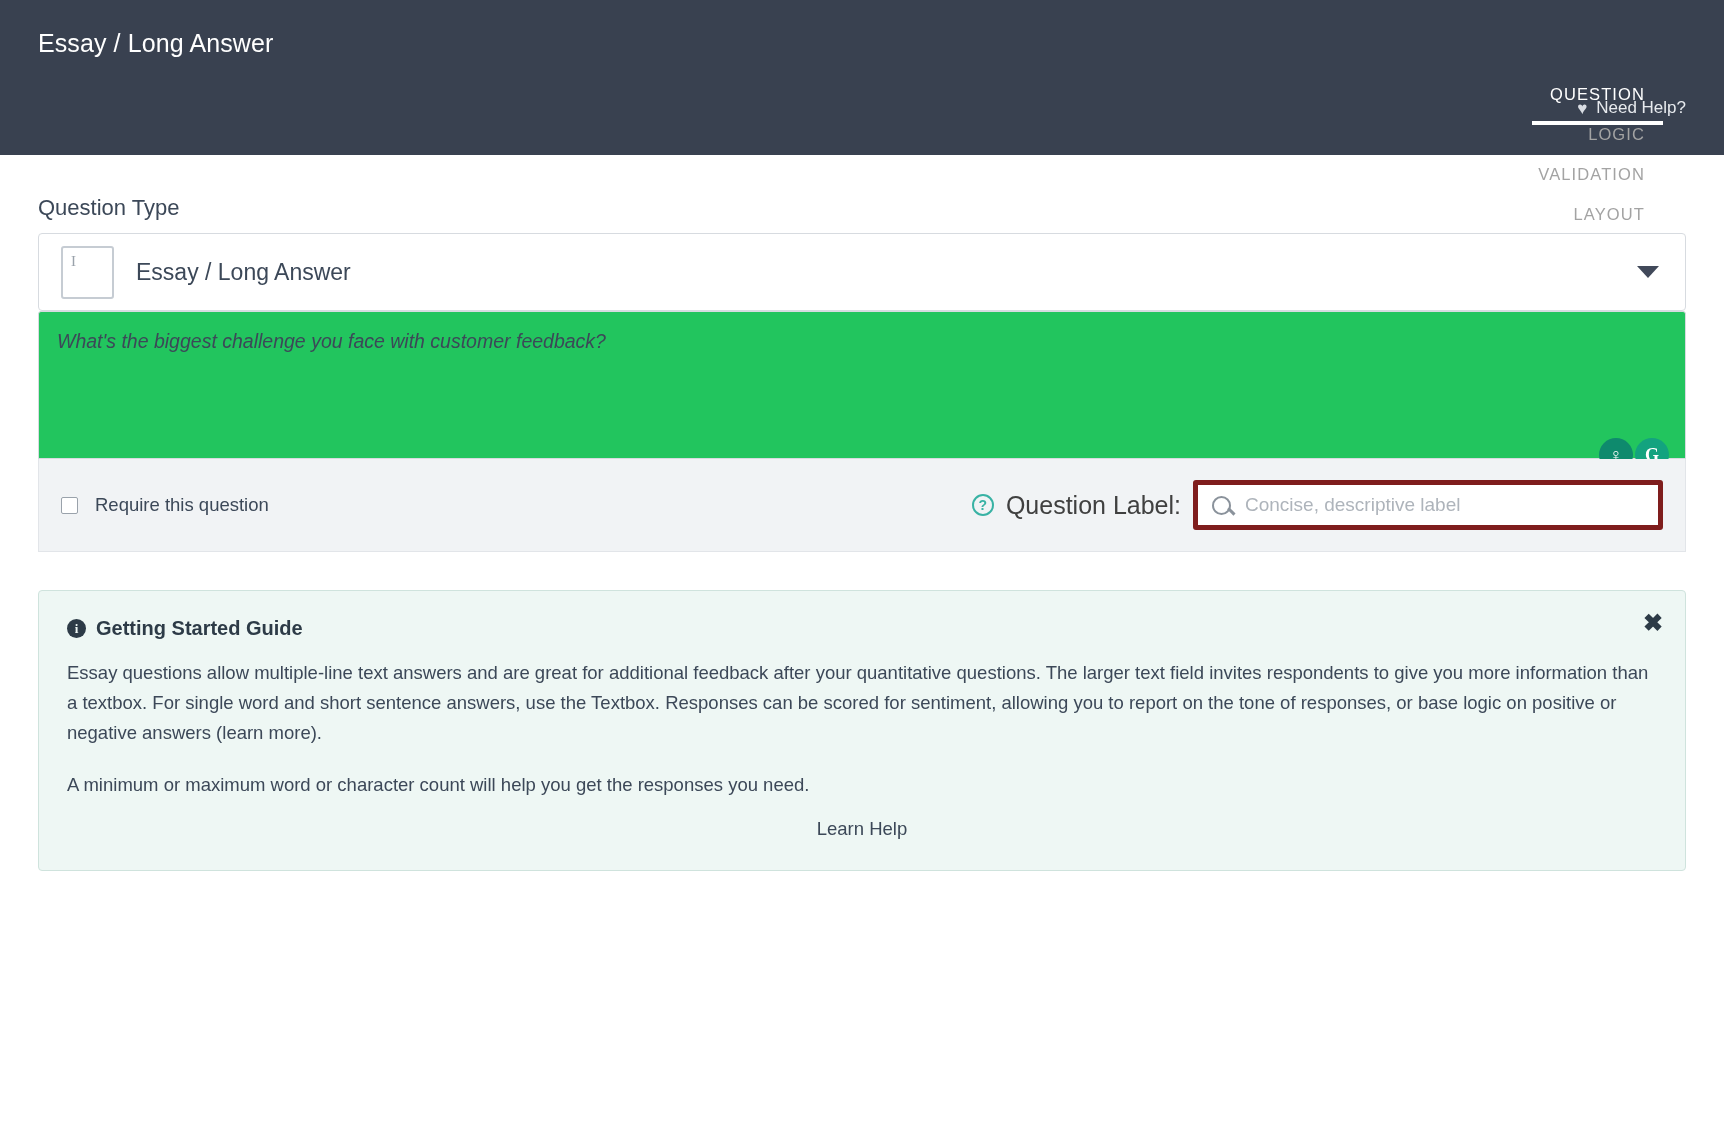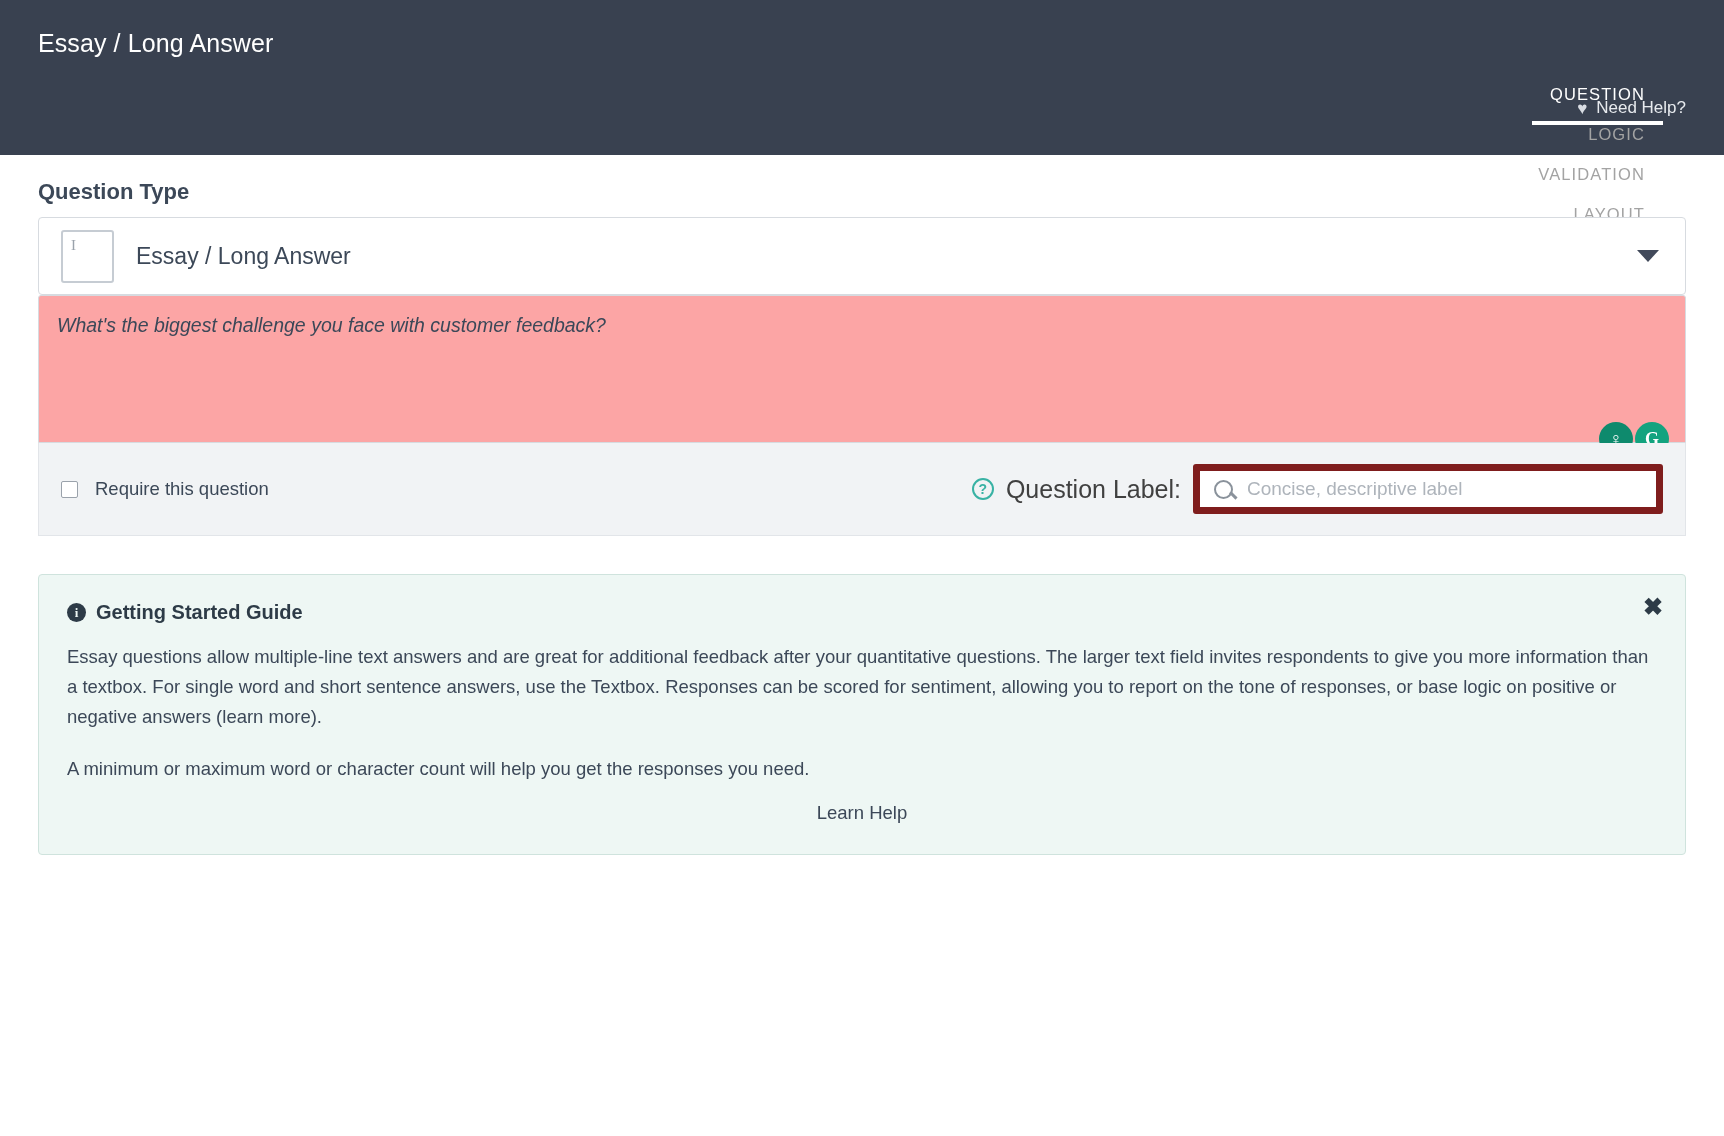--- a/index.html
+++ b/index.html
@@ -63,23 +63,23 @@
   }
   .heart-icon { display: inline-block; line-height: 1; font-size: 17px; color: #d9dde3; }
 
   
   .content {
     padding: 0 38px;
   }
   .section-label {
     font-size: 22px;
     color: #3c4858;
-    margin-top: 24px;
+    margin-top: 40px;
     margin-bottom: 12px;
-    font-weight: 700;
+    font-weight: 400;
   }
 
   .select-box {
     height: 78px;
     border: 1px solid #d7dbe0;
     border-radius: 4px;
     background: #fff;
     display: flex;
     align-items: center;
     padding: 0 22px;
@@ -115,21 +115,21 @@
     transform: translateY(-50%);
     width: 0; height: 0;
     border-left: 11px solid transparent;
     border-right: 11px solid transparent;
     border-top: 12px solid #41495a;
   }
 
   .question-area {
     border: 1px solid #d7dbe0;
     border-radius: 3px 3px 0 0;
-    background: #fca5a5;
+    background: #22c55e;
     height: 148px;
     padding: 16px 18px;
     position: relative;
   }
   .question-text {
     font-style: italic;
     font-size: 19.5px;
     color: #3c4858;
     line-height: 1.4;
   }
@@ -187,21 +187,21 @@
     font-size: 14px;
     display: flex; align-items: center; justify-content: center;
     cursor: pointer;
     font-weight: bold;
   }
   .label-text { font-size: 25px; color: #404040; }
   .search-input-wrap {
     width: 470px;
     height: 50px;
     background: #fff;
-    border: 7px solid #7f1d1d;
+    border: 5px solid #7f1d1d;
     border-radius: 3px;
     display: flex;
     align-items: center;
     padding: 0 14px;
     gap: 12px;
   }
   .search-icon {
     width: 19px; height: 19px;
     border: 2.5px solid #8a929b;
     border-radius: 50%;

